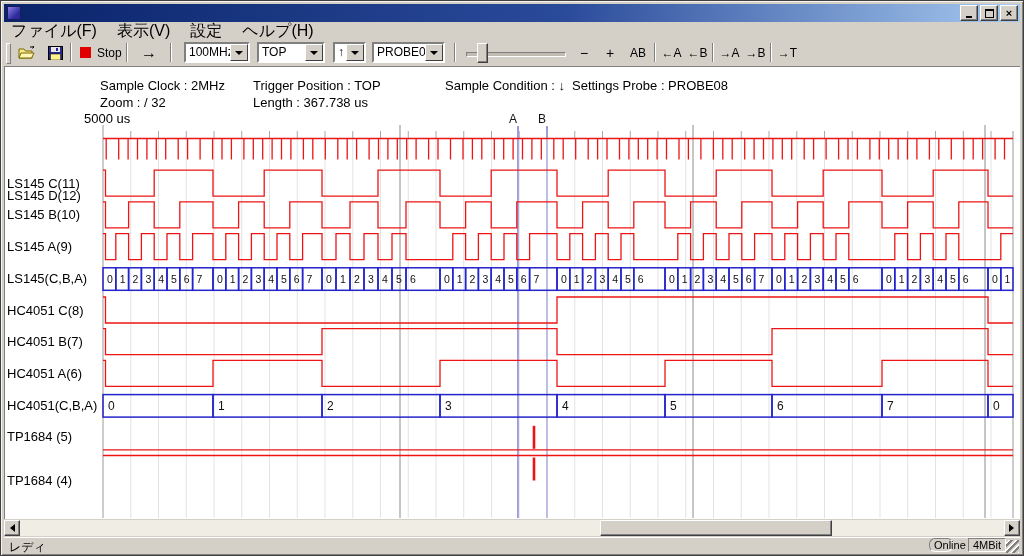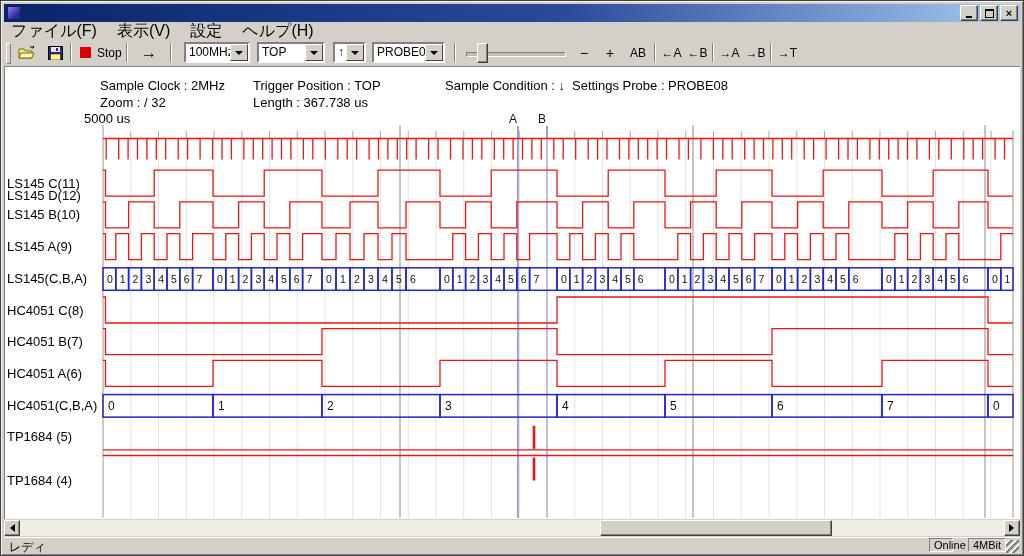--- a/index.html
+++ b/index.html
@@ -60,21 +60,21 @@
   #sb-left::after{content:'';border:4px solid transparent;border-right:5px solid #000;margin-right:3px;}
   #sb-right::after{content:'';border:4px solid transparent;border-left:5px solid #000;margin-left:3px;}
   #sb-thumb{position:absolute;left:596px;top:0;width:232px;height:16px;background:#D4D0C8;
             border:1px solid;border-color:#fff #404040 #404040 #fff;box-shadow:inset -1px -1px 0 #808080;box-sizing:border-box;}
   
   #statusbar{position:absolute;left:4px;top:537px;width:1016px;height:16px;background:#D4D0C8;
              border-top:1px solid #fff;font-size:12px;z-index:5;}
   #status-ready{position:absolute;left:5px;top:1px;}
   .status-panel{position:absolute;top:0;height:14px;border:1px solid;border-color:#808080 #fff #fff #808080;
                 font-size:11px;padding:0 4px;box-sizing:border-box;line-height:13px;}
-  #panel-online{left:925px;width:24px;}
+  #panel-online{left:925px;width:24px;border-radius:6px;}
   #panel-mem{left:964px;width:38px;}
   #resize-grip{position:absolute;right:1px;top:2px;width:13px;height:13px;
                background:repeating-linear-gradient(135deg,#D4D0C8 0 2px,#fff 2px 3px,#808080 3px 5px);}
 </style>
 </head>
 <body>
 
 <div id="win-frame"></div>
 
 <div id="titlebar">

